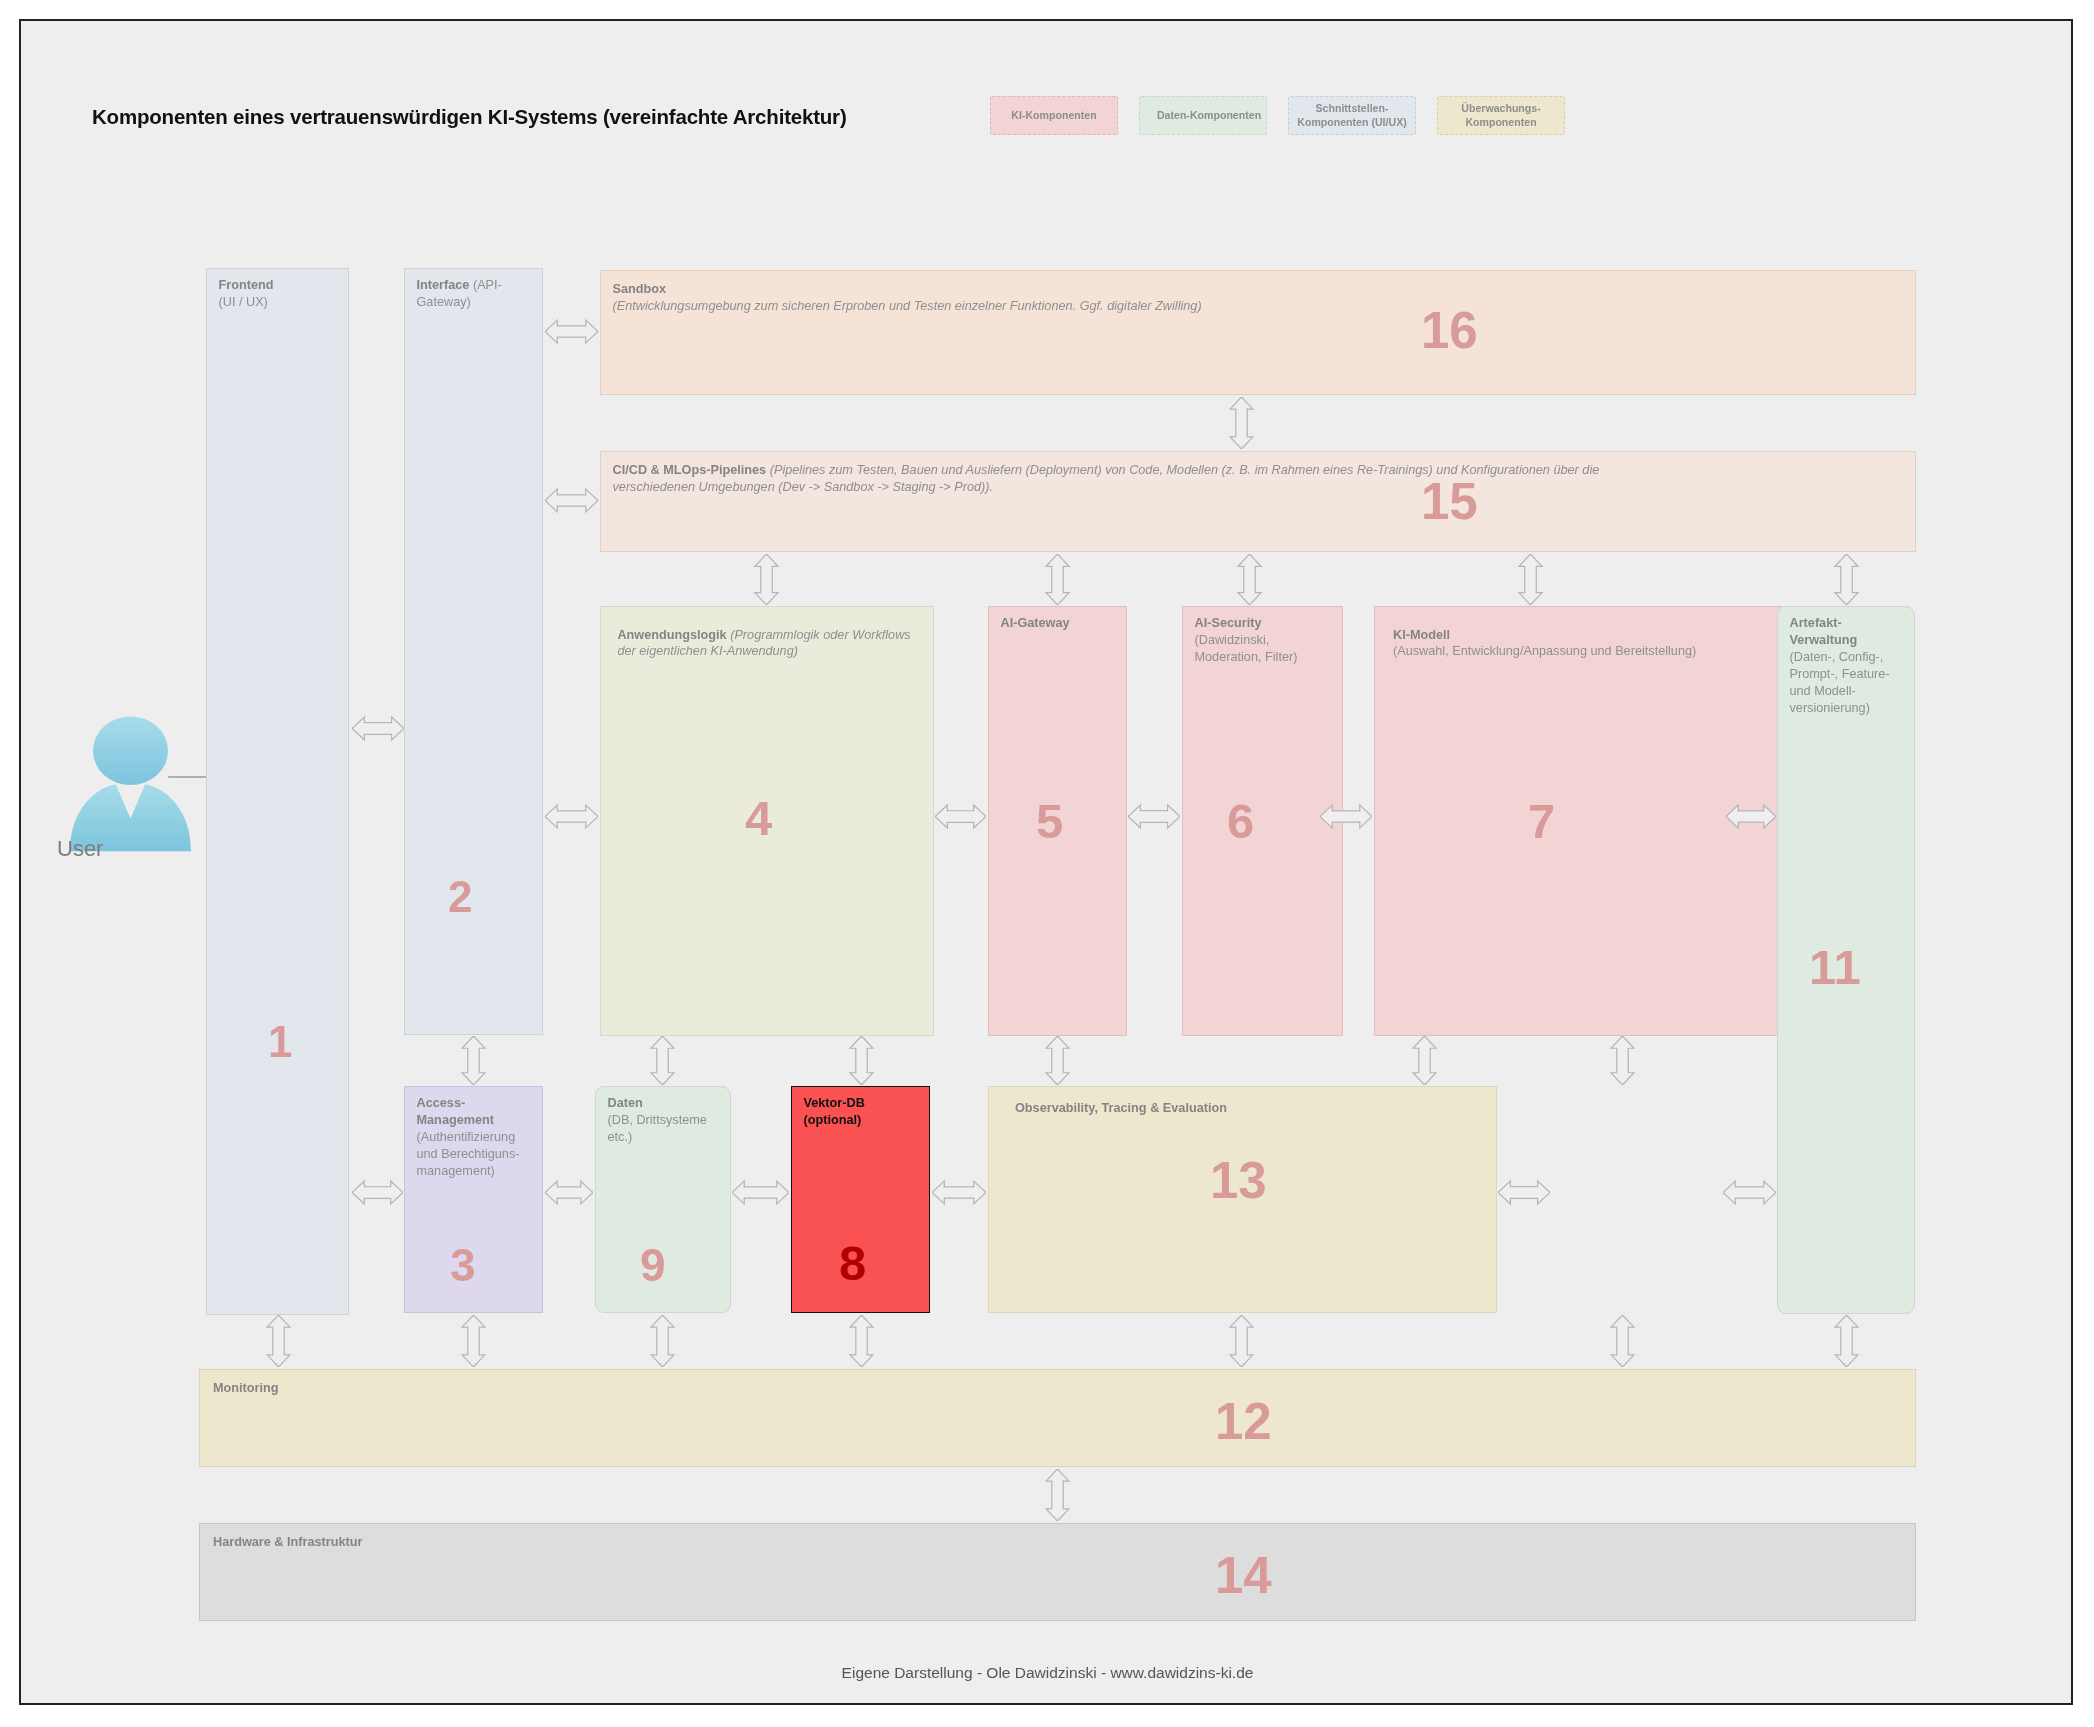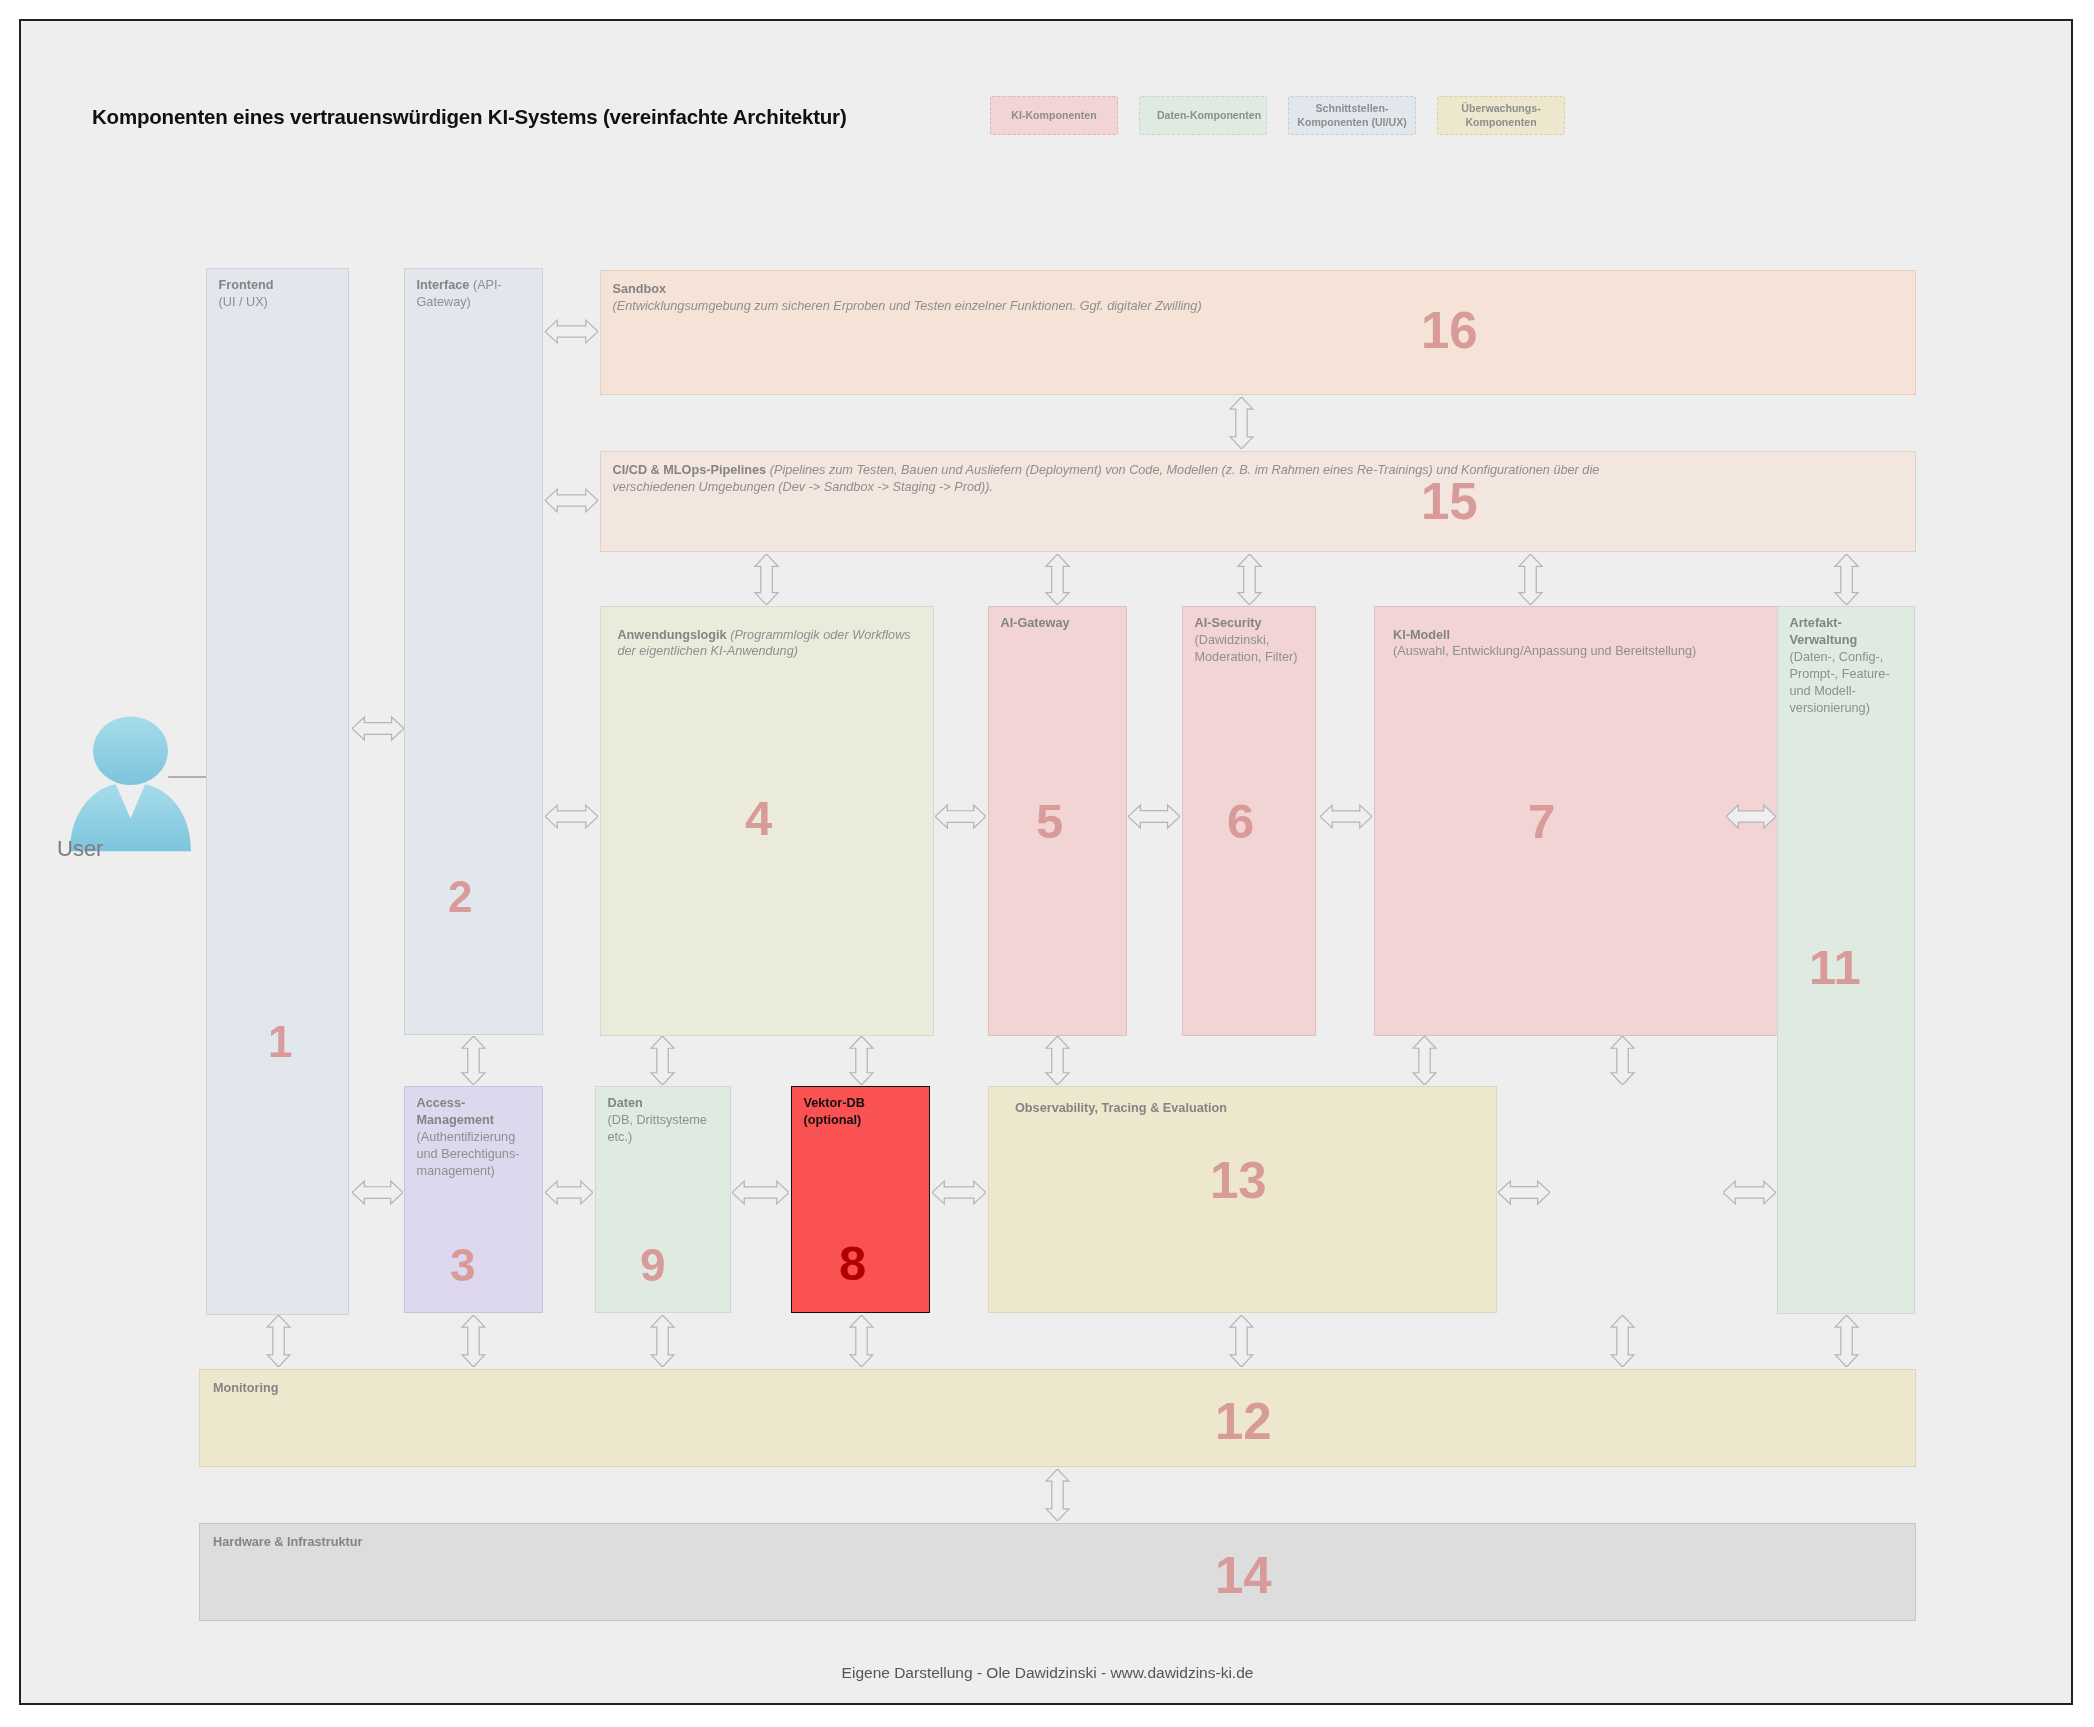--- a/index.html
+++ b/index.html
@@ -52,21 +52,21 @@
   .num{
     position:absolute;
     font-size:44px;font-weight:bold;
     color:#d99a9a;
     line-height:1;
   }
   
   .c-ki    {background:#f2d4d4;border-color:#e3bcbc;}
   .c-ki-l  {background:#f6e3d7;border-color:#e5cfc0;}
   .c-ki-l2 {background:#f2e6de;border-color:#ded1c8;}
-  .c-data  {background:#dfeae1;border-color:#cbd9ce;}
+  .c-data  {background:#dfeae1;border-color:#cbd9ce;border-radius:9px;}
   .c-iface {background:#e2e6ed;border-color:#cdd2db;}
   .c-iface2{background:#ddd8ee;border-color:#c8c3dd;}
   .c-mon   {background:#ede8cd;border-color:#dcd6ba;}
   .c-hw    {background:#dddddd;border-color:#c7c7c7;}
   .c-alert {background:#fa5252;border:1.6px solid #111;}
   .c-alert .hd{color:#111;}
   .c-alert .hd b{color:#111;}
   .c-alert .num{color:#b00000;}
   .c-appl  {background:#ebebdc;border-color:#d8d8c9;}
   
@@ -169,21 +169,21 @@
     <div class="num" style="left:144px;top:187px;font-size:49px;">4</div>
   </div>
 
   <div class="box c-ki" style="left:988px;top:606px;width:139px;height:430px;">
     <div class="hd">
       <b>AI-Gateway</b>
     </div>
     <div class="num" style="left:47px;top:190px;font-size:49px;">5</div>
   </div>
 
-  <div class="box c-ki" style="left:1182px;top:606px;width:134px;height:430px;">
+  <div class="box c-ki" style="left:1182px;top:606px;width:161px;height:430px;">
     <div class="hd">
       <b>AI-Security</b><br>
       <span>(Dawidzinski, Moderation, Filter)</span>
     </div>
     <div class="num" style="left:44px;top:190px;font-size:49px;">6</div>
   </div>
 
   <div class="box c-ki" style="left:1374px;top:606px;width:408px;height:430px;">
     <div class="hd" style="top:19.6px;left:18px;">
       <b>KI-Modell</b><br>

